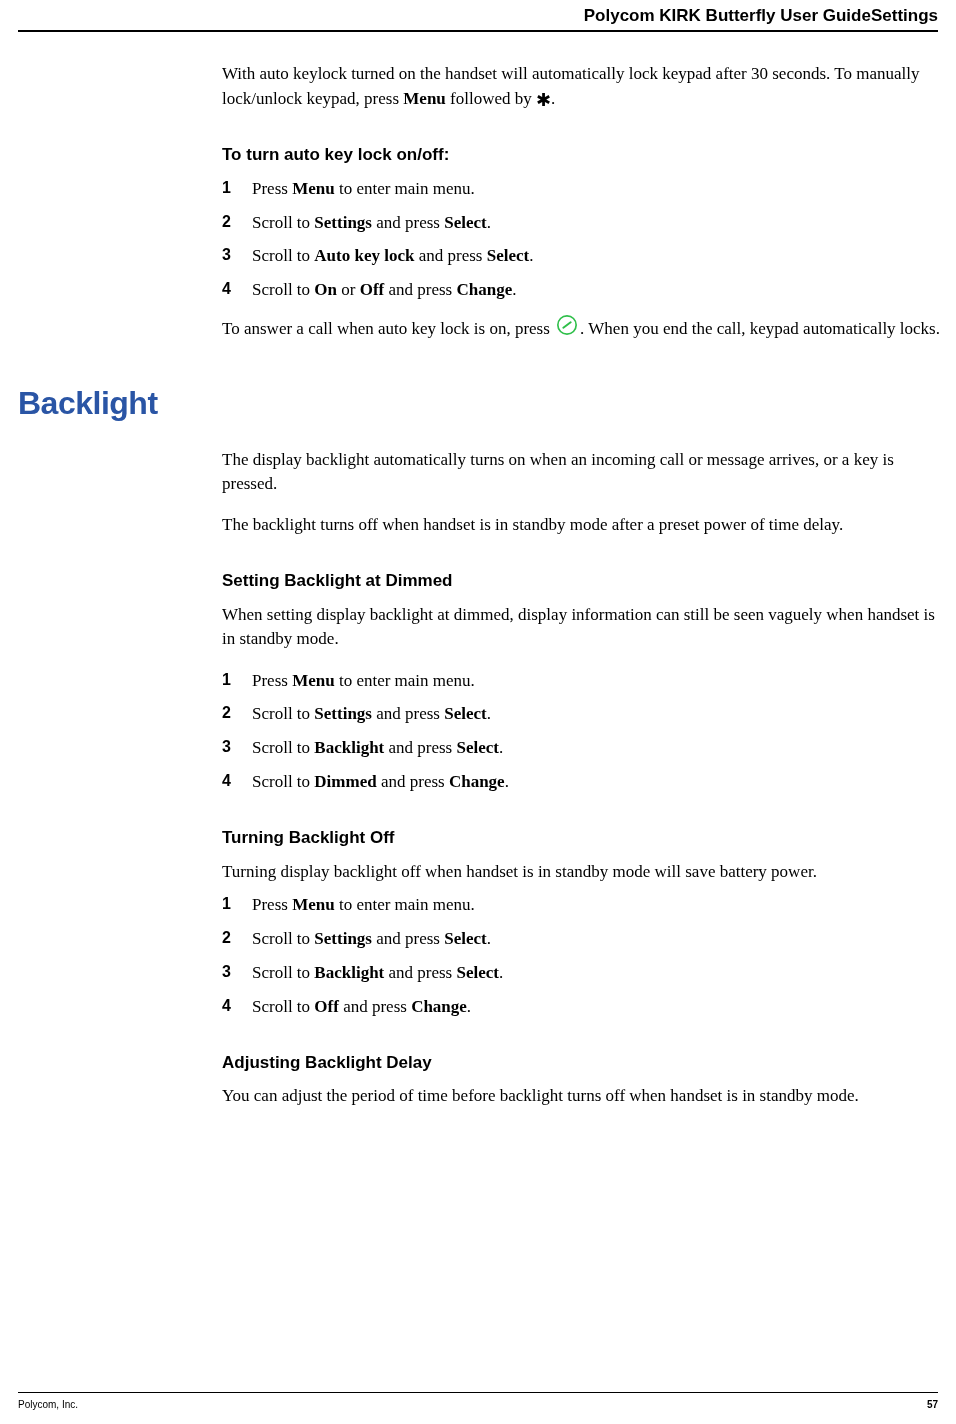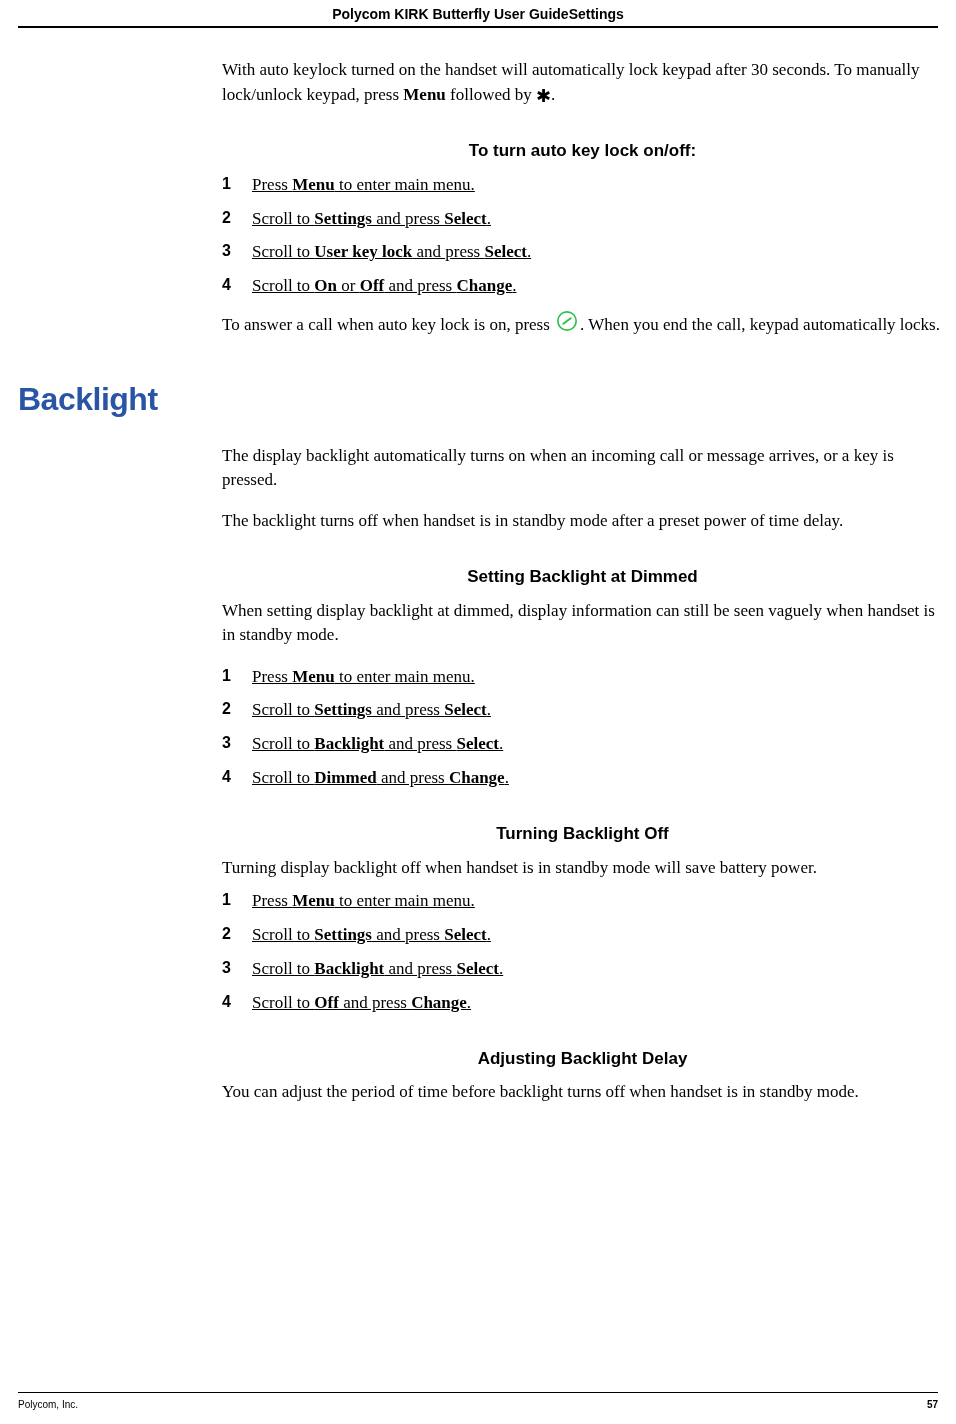--- a/index.html
+++ b/index.html
@@ -7,25 +7,25 @@
     body {
       font-family: "Palatino Linotype", Palatino, "Book Antiqua", serif;
       width: 956px;
       height: 1424px;
       position: relative;
       color: #000;
       background: #fff;
     }
     .header {
       display: flex;
-      justify-content: center;
+      justify-content: flex-end;
       padding: 6px 18px 0 18px;
       font-family: "Futura", "Trebuchet MS", Arial, sans-serif;
       font-weight: bold;
-      font-size: 14px;
+      font-size: 17px;
     }
     .header-rule {
       margin: 4px 18px 0 18px;
       border: none;
       border-top: 2.5px solid #000;
     }
     .content {
       padding: 30px 13px 0 18px;
     }
     .text-col {
@@ -40,27 +40,25 @@
       font-size: 32px;
       color: #2a55a5;
       margin: 40px 0 26px 0;
       letter-spacing: -0.5px;
     }
     .h3 {
       font-family: "Futura", "Trebuchet MS", Arial, sans-serif;
       font-weight: bold;
       font-size: 17px;
       margin: 32px 0 10px 0;
-      text-align: center;
     }
     ol.steps {
       list-style: none;
       counter-reset: step;
       margin-bottom: 14px;
-      text-decoration: underline;
     }
     ol.steps li {
       counter-increment: step;
       position: relative;
       padding-left: 30px;
       margin-bottom: 10px;
     }
     ol.steps li::before {
       content: counter(step);
       position: absolute;
@@ -128,21 +126,21 @@
     <p class="para">
       <span>With auto keylock turned on the handset will automatically lock keypad after 30 seconds. To manually lock/unlock keypad, press </span><span class="bold">Menu</span><span> followed by </span><span class="star-icon">✱</span><span>.</span>
     </p>
   </div>
 
   <div class="text-col">
     <div class="h3">To turn auto key lock on/off:</div>
     <ol class="steps">
       <li><span>Press </span><span class="bold">Menu</span><span> to enter main menu.</span></li>
       <li><span>Scroll to </span><span class="bold">Settings</span><span> and press </span><span class="bold">Select</span><span>.</span></li>
-      <li><span>Scroll to </span><span class="bold">User key lock</span><span> and press </span><span class="bold">Select</span><span>.</span></li>
+      <li><span>Scroll to </span><span class="bold">Auto key lock</span><span> and press </span><span class="bold">Select</span><span>.</span></li>
       <li><span>Scroll to </span><span class="bold">On</span><span> or </span><span class="bold">Off</span><span> and press </span><span class="bold">Change</span><span>.</span></li>
     </ol>
     <p class="para">
       <span>To answer a call when auto key lock is on, press </span>
       <span class="inline-icon">
         <svg class="call-icon" viewBox="0 0 24 24">
             <circle class="call-circle" cx="12" cy="12" r="10"></circle>
             <path class="call-handset" d="M8 15 L16 9"></path>
           </svg>
       </span><span>. When you end the call, keypad automatically locks.</span>

